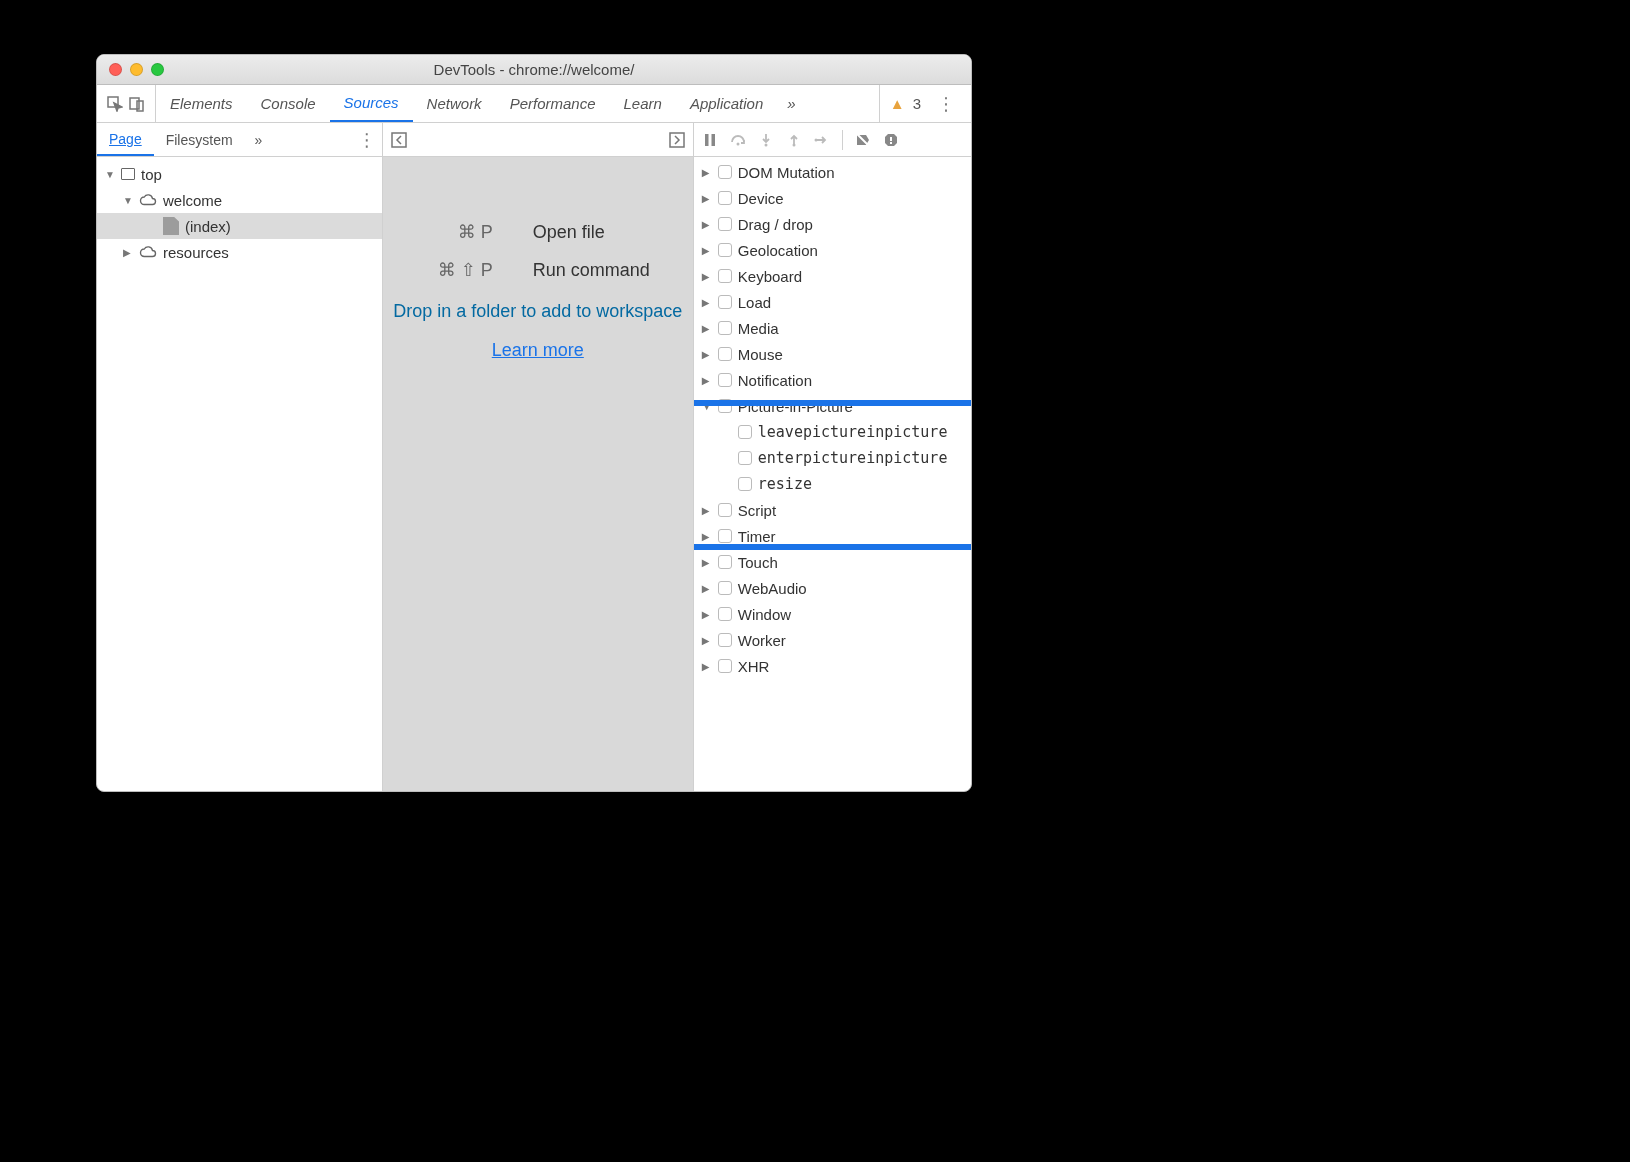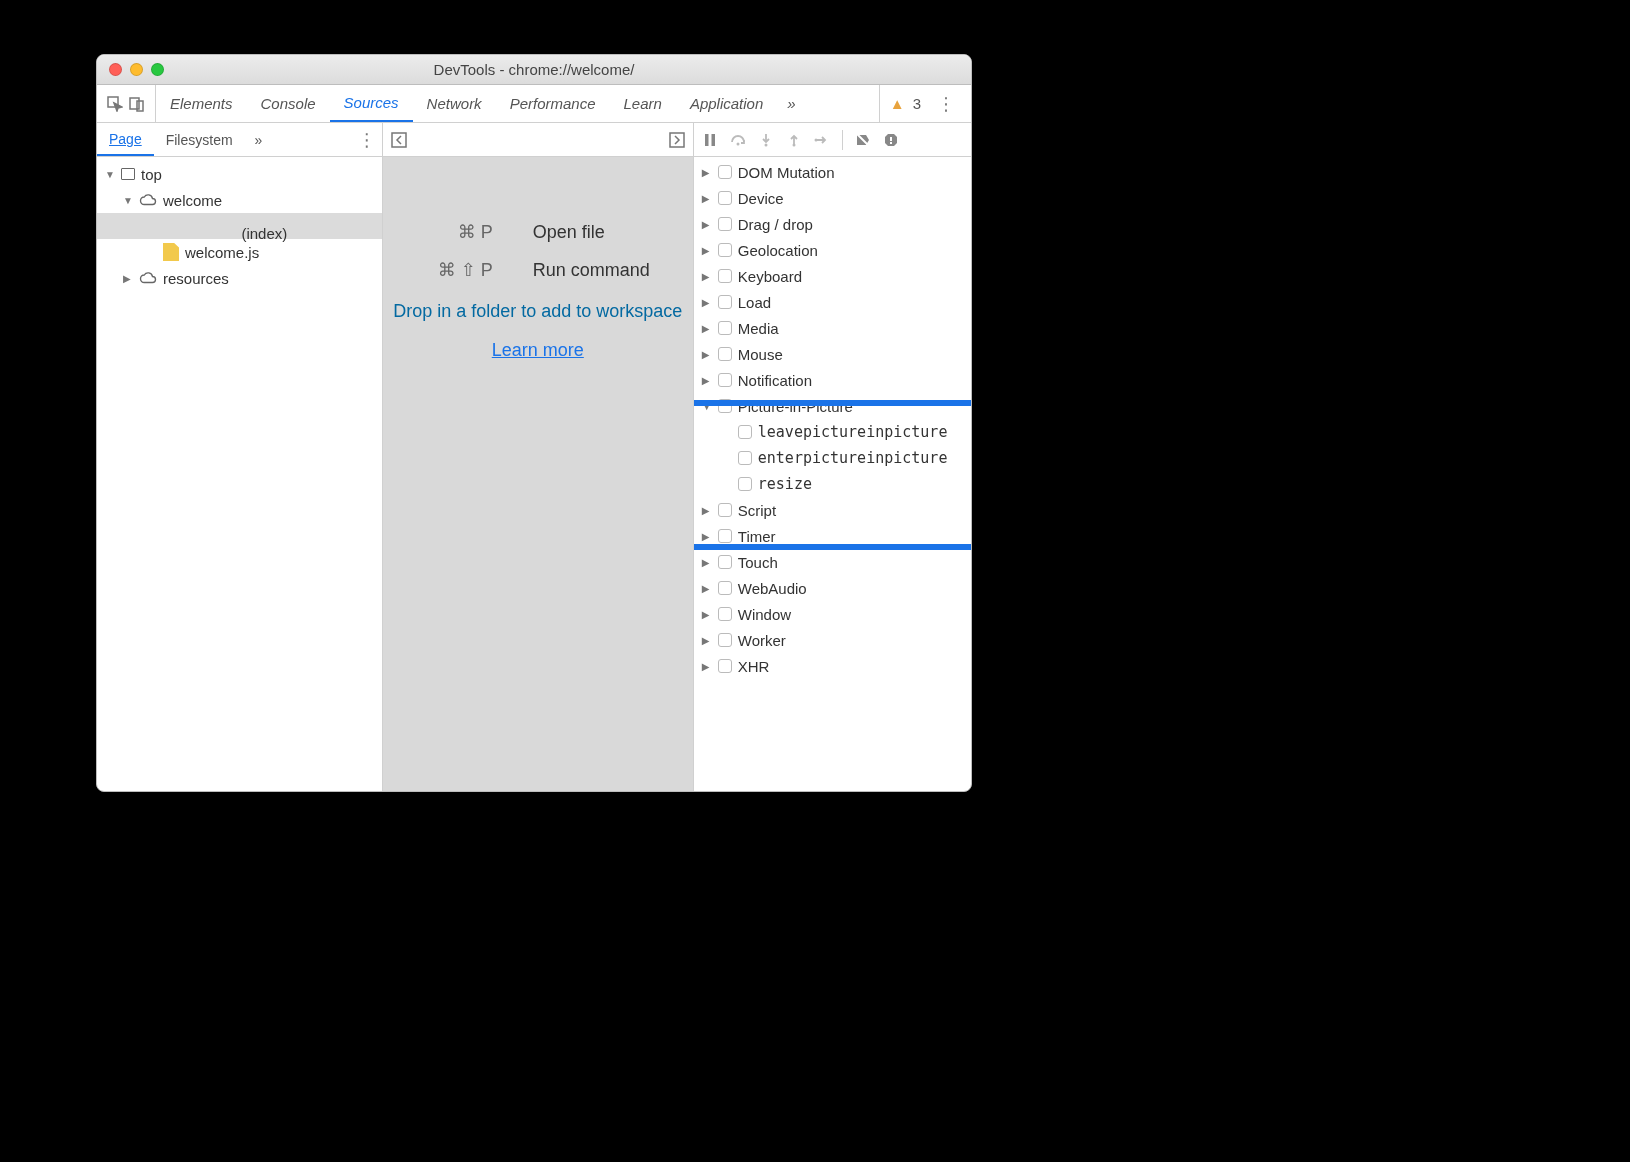--- a/index.html
+++ b/index.html
@@ -24,21 +24,21 @@
 .col-left { width: 340px; display:flex; flex-direction:column; border-right:1px solid #d0d0d0; }
 .lh { height:34px; border-bottom:1px solid #d0d0d0; display:flex; align-items:center; font-size:14px; color:#555; }
 .lh-tab { padding: 0 12px; height:100%; display:flex; align-items:center; cursor:pointer; }
 .lh-tab.active { color:#1a73e8; border-bottom:2px solid #1a73e8;text-decoration:underline; }
 .lh-more { padding:0 10px; color:#555; }
 .lh-spacer { flex:1; }
 .ftree { flex:1; overflow:auto; font-size:15px; color:#333; padding-top:4px; }
 .node { display:flex; align-items:center; height:26px; gap:6px; cursor:pointer; white-space:nowrap; }
 .pad0 { padding-left: 8px; } .pad1 { padding-left: 26px; } .pad2 { padding-left: 50px; }
 .arrow { width:10px; color:#777; font-size:10px; }
-.node.sel { background:#dbdbdb;flex-direction:column; }
+.node.sel { background:#dbdbdb; }
 .ficon { width:16px; height:18px; display:inline-flex; align-items:center; justify-content:center; }
 .ficon.page { background:#9c9c9c; clip-path: polygon(0 0, 70% 0, 100% 25%, 100% 100%, 0 100%); }
 .ficon.js { background:#f2c94c; clip-path: polygon(0 0, 70% 0, 100% 25%, 100% 100%, 0 100%); }
 .ficon.css { background:#6b79cf; clip-path: polygon(0 0, 70% 0, 100% 25%, 100% 100%, 0 100%); }
 .frame-ico { width:14px; height:12px; border:1.5px solid #666; border-radius:1px; display:inline-block; }
 .cloud-ico { width:18px; height:12px; display:inline-block; }
 .cloud-ico svg { display:block; }
 
 .col-mid { flex:1; display:flex; flex-direction:column; background:#d9d9d9; border-right:1px solid #d0d0d0; }
 .mh { height:34px; background:#fff; border-bottom:1px solid #d0d0d0; display:flex; align-items:center; justify-content:space-between; padding:0 8px; }
@@ -133,25 +133,20 @@
                 <path d="M7 14a5 5 0 010-10 6 6 0 0111 2 4 4 0 010 8H7z" fill="none" stroke="#666" stroke-width="1.8"></path>
               </svg>
             </span>
           <span>welcome</span>
         </div>
         <div class="node pad2 sel">
           <span class="arrow"></span>
           <span class="ficon page"></span>
           <span>(index)</span>
         </div>
-        <div class="node pad2">
-          <span class="arrow"></span>
-          <span class="ficon js"></span>
-          <span>welcome.js</span>
-        </div>
         <div class="node pad1">
           <span class="arrow">▶</span>
           <span class="cloud-ico">
               <svg viewBox="0 0 24 16">
                 <path d="M7 14a5 5 0 010-10 6 6 0 0111 2 4 4 0 010 8H7z" fill="none" stroke="#666" stroke-width="1.8"></path>
               </svg>
             </span>
           <span>resources</span>
         </div>
       </div>

